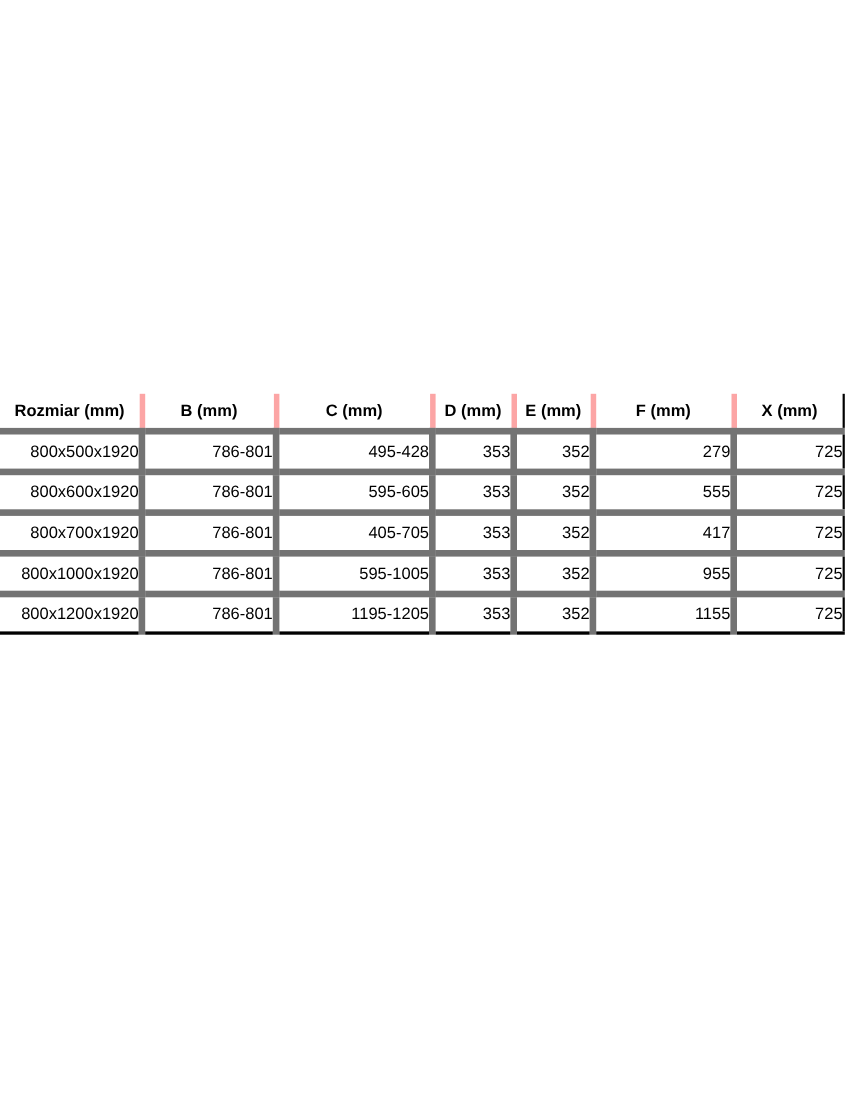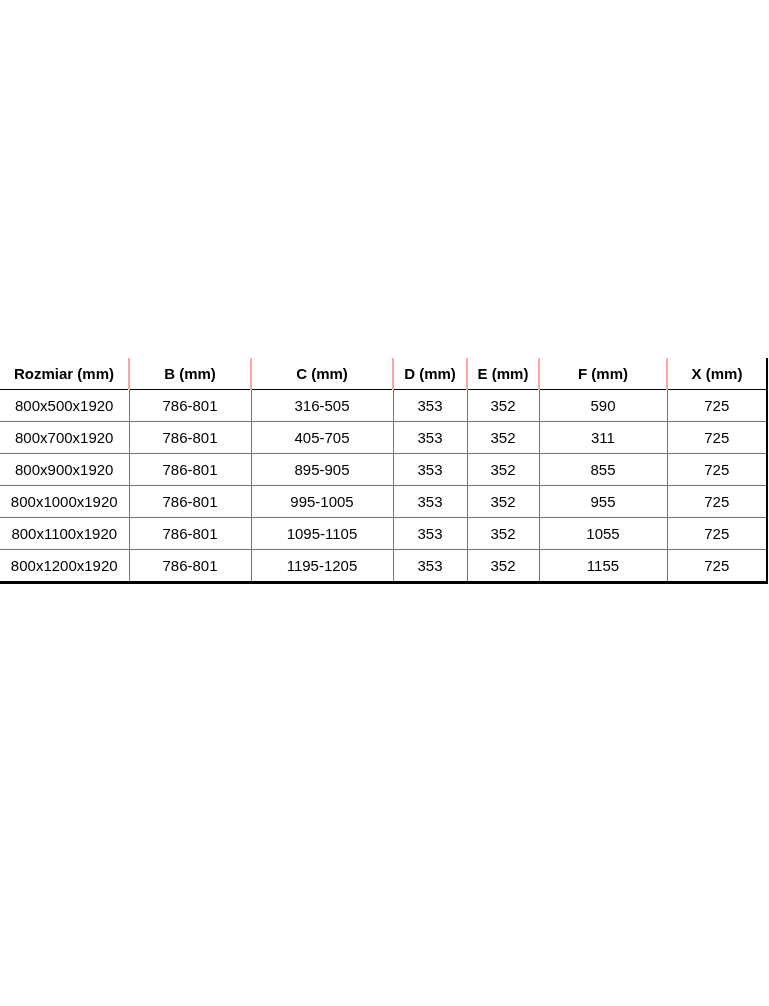--- a/index.html
+++ b/index.html
@@ -33,26 +33,27 @@
     height: 31px;
     text-align: center;
     vertical-align: middle;
     white-space: nowrap;
     overflow: hidden;
   }
   
   table.size-table th {
     font-weight: bold;
     border-top: none;
-    border-left: 2px solid #fca5a5;
+    border-left: 5px solid #fca5a5;
     border-right: 1px solid #000;
     border-bottom: 1px solid #000;
   }
   table.size-table td {
-    border: 1px solid #737373;
+    border: 6px solid #737373;
+    text-align: right;
   }
   
   table.size-table th:first-child,
   table.size-table td:first-child {
     border-left: none;
   }
   
   table.size-table th:last-child,
   table.size-table td:last-child {
     border-right: 2px solid #000;
@@ -84,60 +85,51 @@
         <th>D (mm)</th>
         <th>E (mm)</th>
         <th>F (mm)</th>
         <th>X (mm)</th>
       </tr>
     </thead>
     <tbody>
       <tr>
         <td>800x500x1920</td>
         <td>786-801</td>
-        <td>316-505</td>
+        <td>495-428</td>
         <td>353</td>
         <td>352</td>
-        <td>590</td>
+        <td>279</td>
+        <td>725</td>
+      </tr>
+      <tr>
+        <td>800x600x1920</td>
+        <td>786-801</td>
+        <td>595-605</td>
+        <td>353</td>
+        <td>352</td>
+        <td>555</td>
         <td>725</td>
       </tr>
       <tr>
         <td>800x700x1920</td>
         <td>786-801</td>
         <td>405-705</td>
         <td>353</td>
         <td>352</td>
-        <td>311</td>
-        <td>725</td>
-      </tr>
-      <tr>
-        <td>800x900x1920</td>
-        <td>786-801</td>
-        <td>895-905</td>
-        <td>353</td>
-        <td>352</td>
-        <td>855</td>
+        <td>417</td>
         <td>725</td>
       </tr>
       <tr>
         <td>800x1000x1920</td>
         <td>786-801</td>
-        <td>995-1005</td>
+        <td>595-1005</td>
         <td>353</td>
         <td>352</td>
         <td>955</td>
-        <td>725</td>
-      </tr>
-      <tr>
-        <td>800x1100x1920</td>
-        <td>786-801</td>
-        <td>1095-1105</td>
-        <td>353</td>
-        <td>352</td>
-        <td>1055</td>
         <td>725</td>
       </tr>
       <tr>
         <td>800x1200x1920</td>
         <td>786-801</td>
         <td>1195-1205</td>
         <td>353</td>
         <td>352</td>
         <td>1155</td>
         <td>725</td>

